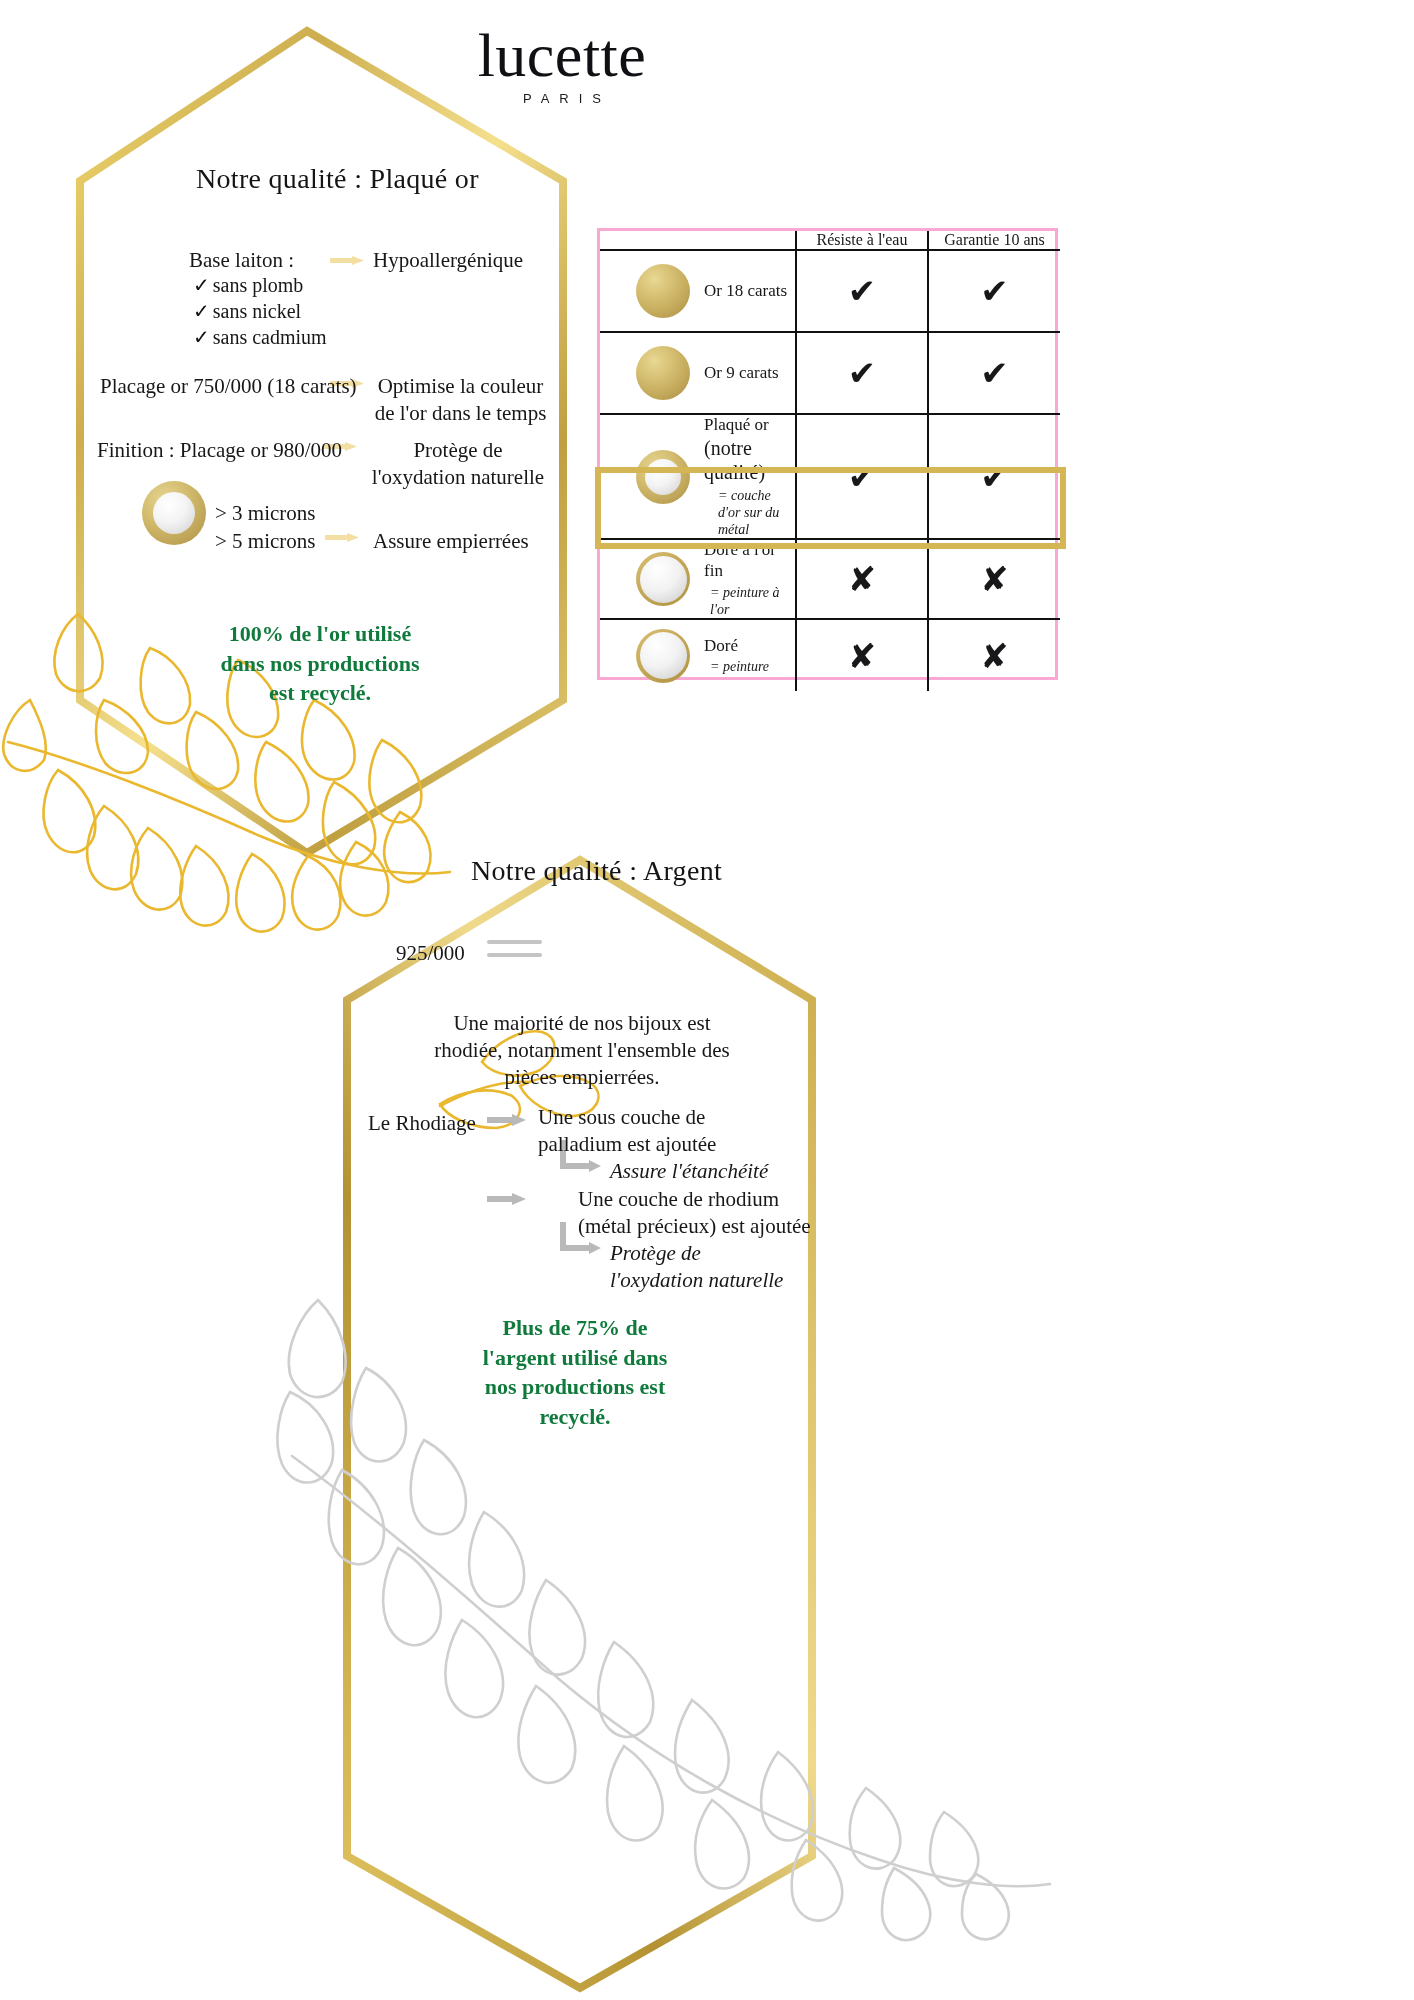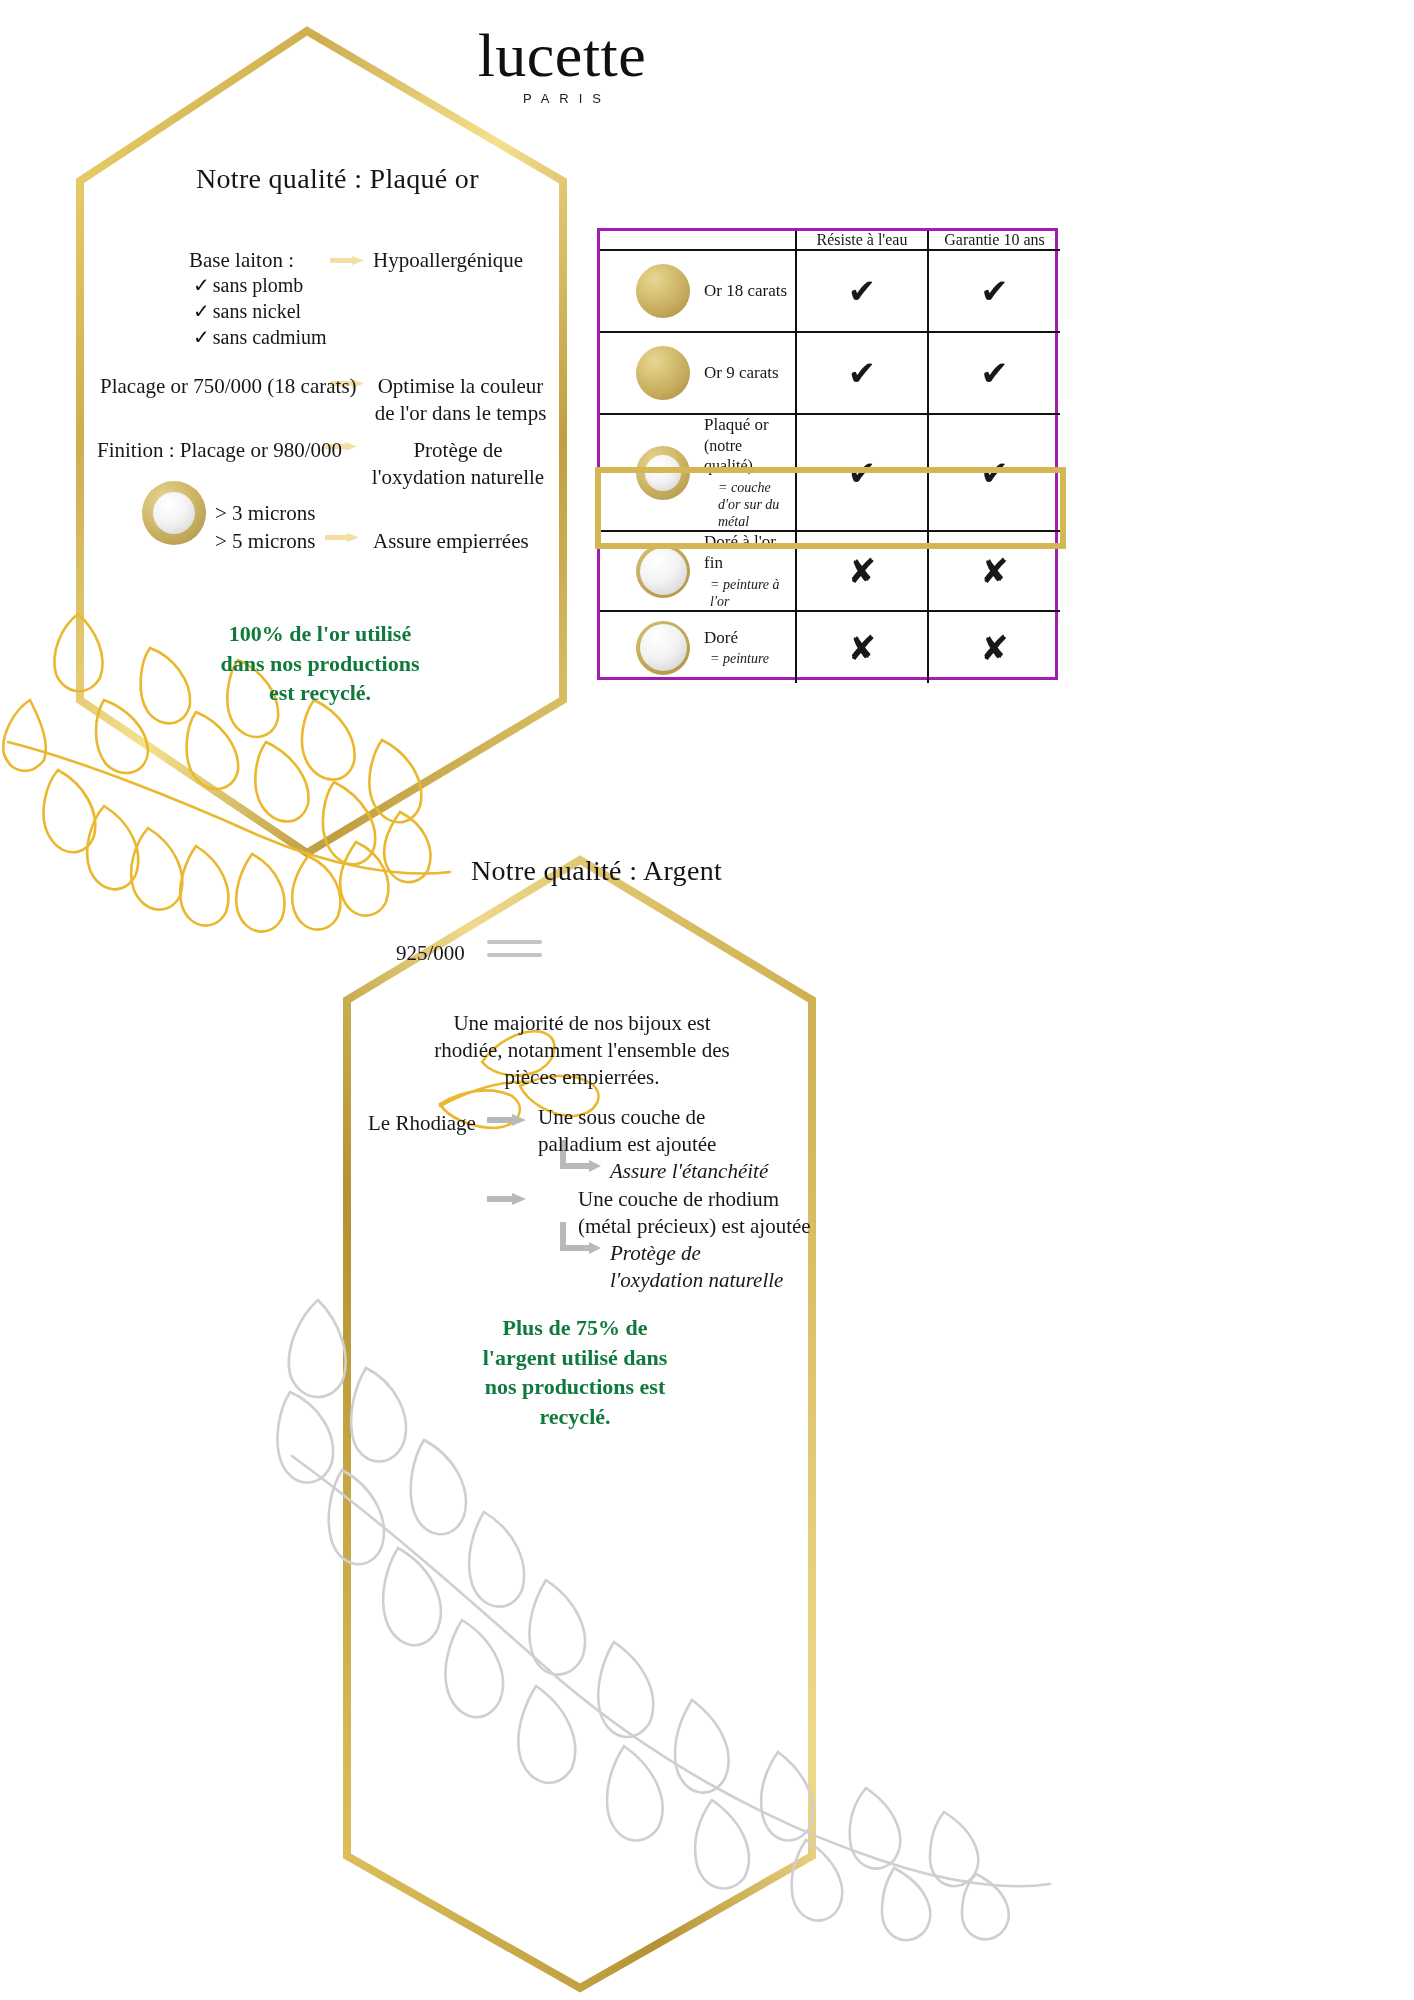--- a/index.html
+++ b/index.html
@@ -89,41 +89,41 @@
   .ring-thin > i {
     display:block; border-radius:50%;
     background: radial-gradient(circle at 36% 28%, #ffffff 0%, #f2f2f2 48%, #c9c9c9 100%);
   }
 
   
   #cmp-table {
     position: absolute;
     left: 597px; top: 228px;
     width: 461px; height: 452px;
-    border: 3px solid #a21caf;
+    border: 3px solid #f9a8d4;
     background: #fff;
   }
   #cmp-table table { width:100%; height:100%; border-collapse: collapse; table-layout: fixed; }
   #cmp-table th, #cmp-table td {
     border: 2.5px solid #111114;
     vertical-align: middle;
     padding: 0;
   }
   #cmp-table th:first-child, #cmp-table td:first-child { border-left: none; padding-left: 8px; }
   #cmp-table th:last-child, #cmp-table td:last-child { border-right: none; }
   #cmp-table tr:first-child th { border-top: none; }
   #cmp-table tr:last-child td { border-bottom: none; }
   .col-mat { width: 196px; }
   .col-c   { width: 132px; }
   .hd-txt  { font-size: 16px; font-weight: 400; color:#17171a; text-align:center; font-family:"Liberation Serif",serif; }
   .mat-cell { position: relative; }
   .mat-inner { display:flex; align-items:center; height:100%; padding-left: 28px; }
   .mat-icon { position: relative; flex: 0 0 auto; margin-right: 14px; }
   .mat-txt { font-size: 17px; line-height:1.22; color:#17171a; }
-  .mat-txt .sub  { font-size: 16px; margin-top: 36px; }
+  .mat-txt .sub  { font-size: 20px; margin-top: 36px; }
   .mat-txt .eq   { font-size: 14px; font-style: italic; display:block; margin-top:2px; padding-left:14px; }
   .mark { text-align:center; font-family:"DejaVu Sans", sans-serif; font-size: 34px; color:#18181b; line-height:1; }
   .row-hl-border {
     position: absolute;
     left: -5px; top: 236px;
     width: 471px; height: 82px;
     border: 6px solid #d4b654;
     pointer-events: none;
     box-sizing: border-box;
   }

